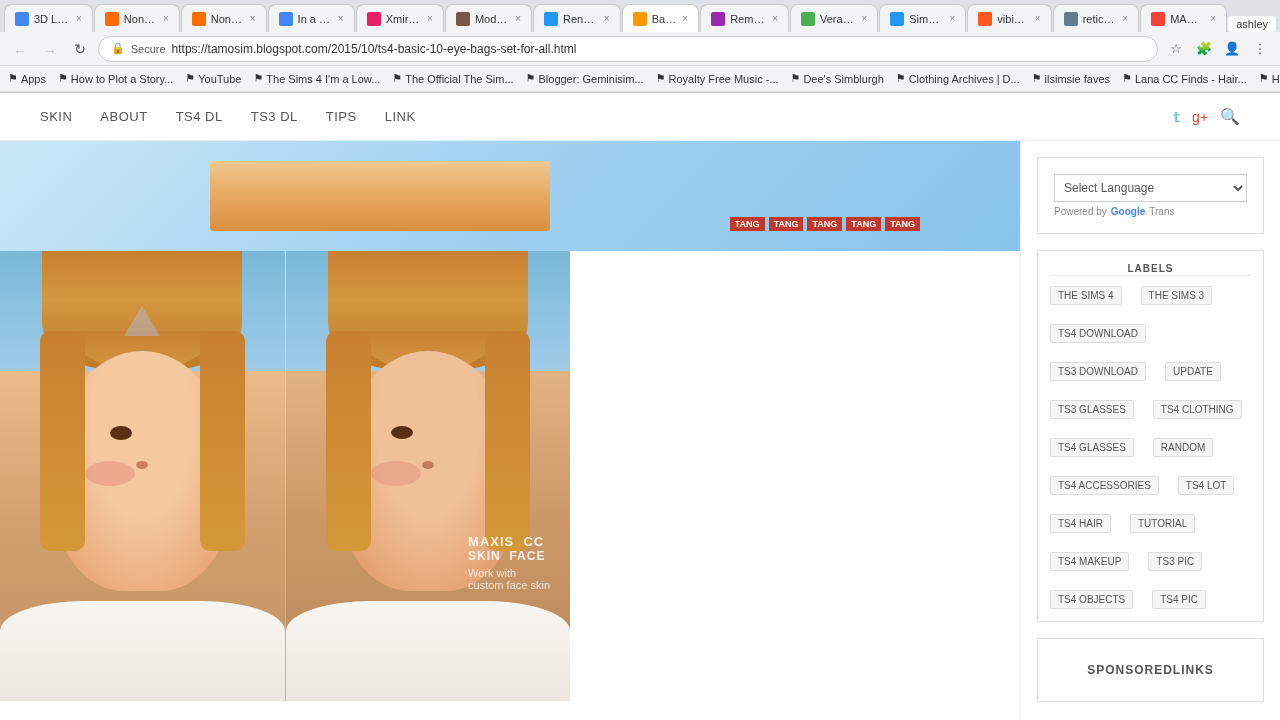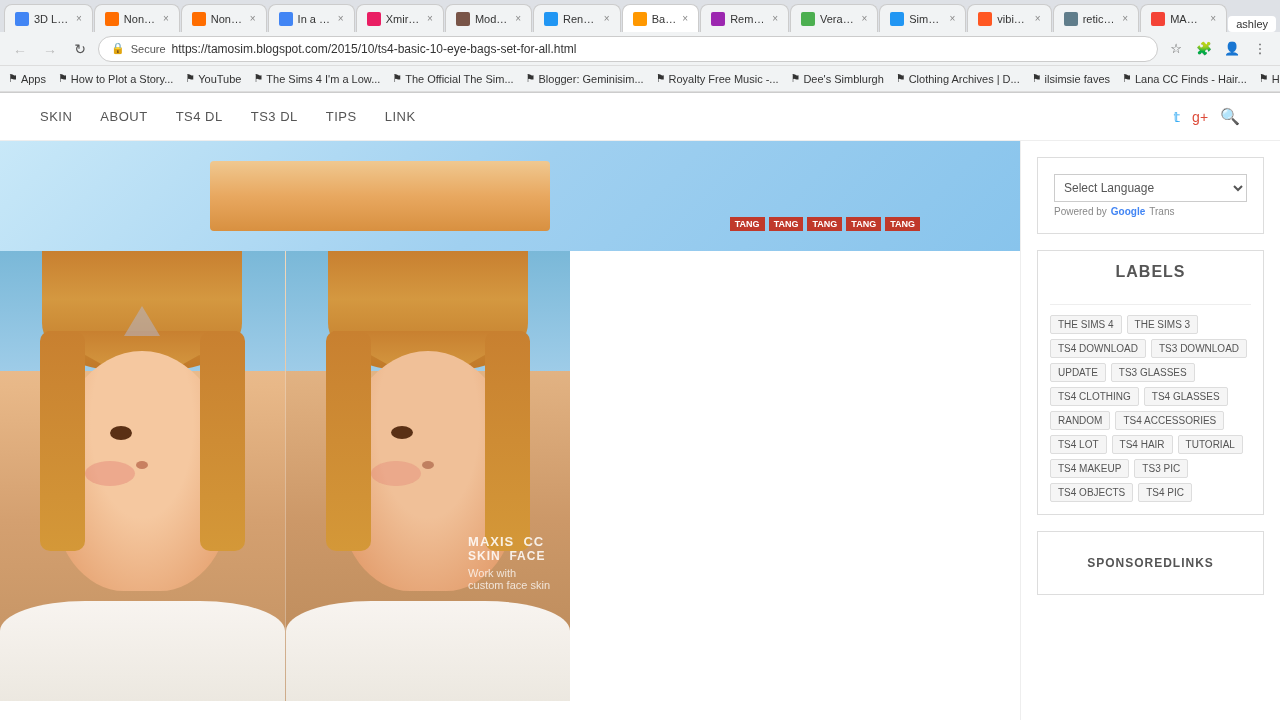--- a/index.html
+++ b/index.html
@@ -41,22 +41,22 @@
     .main-content { display: flex; flex: 1; overflow: hidden; }
     .content-area { flex: 1; overflow-y: auto; background: #fff; }
     .sidebar { width: 260px; background: #fff; border-left: 1px solid #eee; padding: 16px; overflow-y: auto; flex-shrink: 0; }
     .face-image-container { width: 570px; height: 450px; position: relative; overflow: hidden; background: linear-gradient(180deg, #8bc4e0 0%, #d4b896 40%, #c8a880 70%, #b89070 100%); }
     .translate-widget { border: 1px solid #ddd; padding: 16px; margin-bottom: 16px; }
     .translate-select { width: 100%; border: 1px solid #ccc; padding: 5px; font-size: 12px; color: #555; background: #fff; }
     .translate-powered { font-size: 10px; color: #888; margin-top: 4px; display: flex; align-items: center; gap: 4px; }
     .google-text { color: #4285f4; font-weight: bold; font-size: 10px; }
 
     .labels-section { border: 1px solid #ddd; padding: 12px; }
-    .labels-title { text-align: center; font-size: 16px; font-weight: bold; color: #555; letter-spacing: 1px; margin-bottom: 10px; padding-bottom: 23px; border-bottom: 1px solid #eee; }
-    .labels-grid { display: flex; flex-wrap: wrap; gap: 5px; text-align: center; }
+    .labels-title { text-align: center; font-size: 10px; font-weight: bold; color: #555; letter-spacing: 1px; margin-bottom: 10px; padding-bottom: 1px; border-bottom: 1px solid #eee; }
+    .labels-grid { display: flex; flex-wrap: wrap; gap: 19px; text-align: center; }
     .label-tag { background: #f5f5f5; border: 1px solid #ddd; font-size: 10px; color: #555; padding: 3px 7px; cursor: pointer; border-radius: 2px; }
 
     .sponsored-section { border: 1px solid #ddd; padding: 24px; margin-top: 16px; }
     .sponsored-title { text-align: center; font-size: 12px; font-weight: bold; color: #555; letter-spacing: 1px; }
 
     
     .face-illus { position: absolute; width: 100%; height: 100%; display: flex; gap: 0; }
     .face-half { flex: 1; height: 100%; display: flex; align-items: center; justify-content: center; position: relative; overflow: hidden; }
     .face-left { background: linear-gradient(180deg, #f0c8a0 0%, #e8b888 30%, #d4a070 60%, #c09060 100%); }
     .face-right { background: linear-gradient(180deg, #ecc8a0 0%, #e0b080 30%, #cc9868 60%, #b88858 100%); border-left: 1px solid rgba(255,255,255,0.3); }

